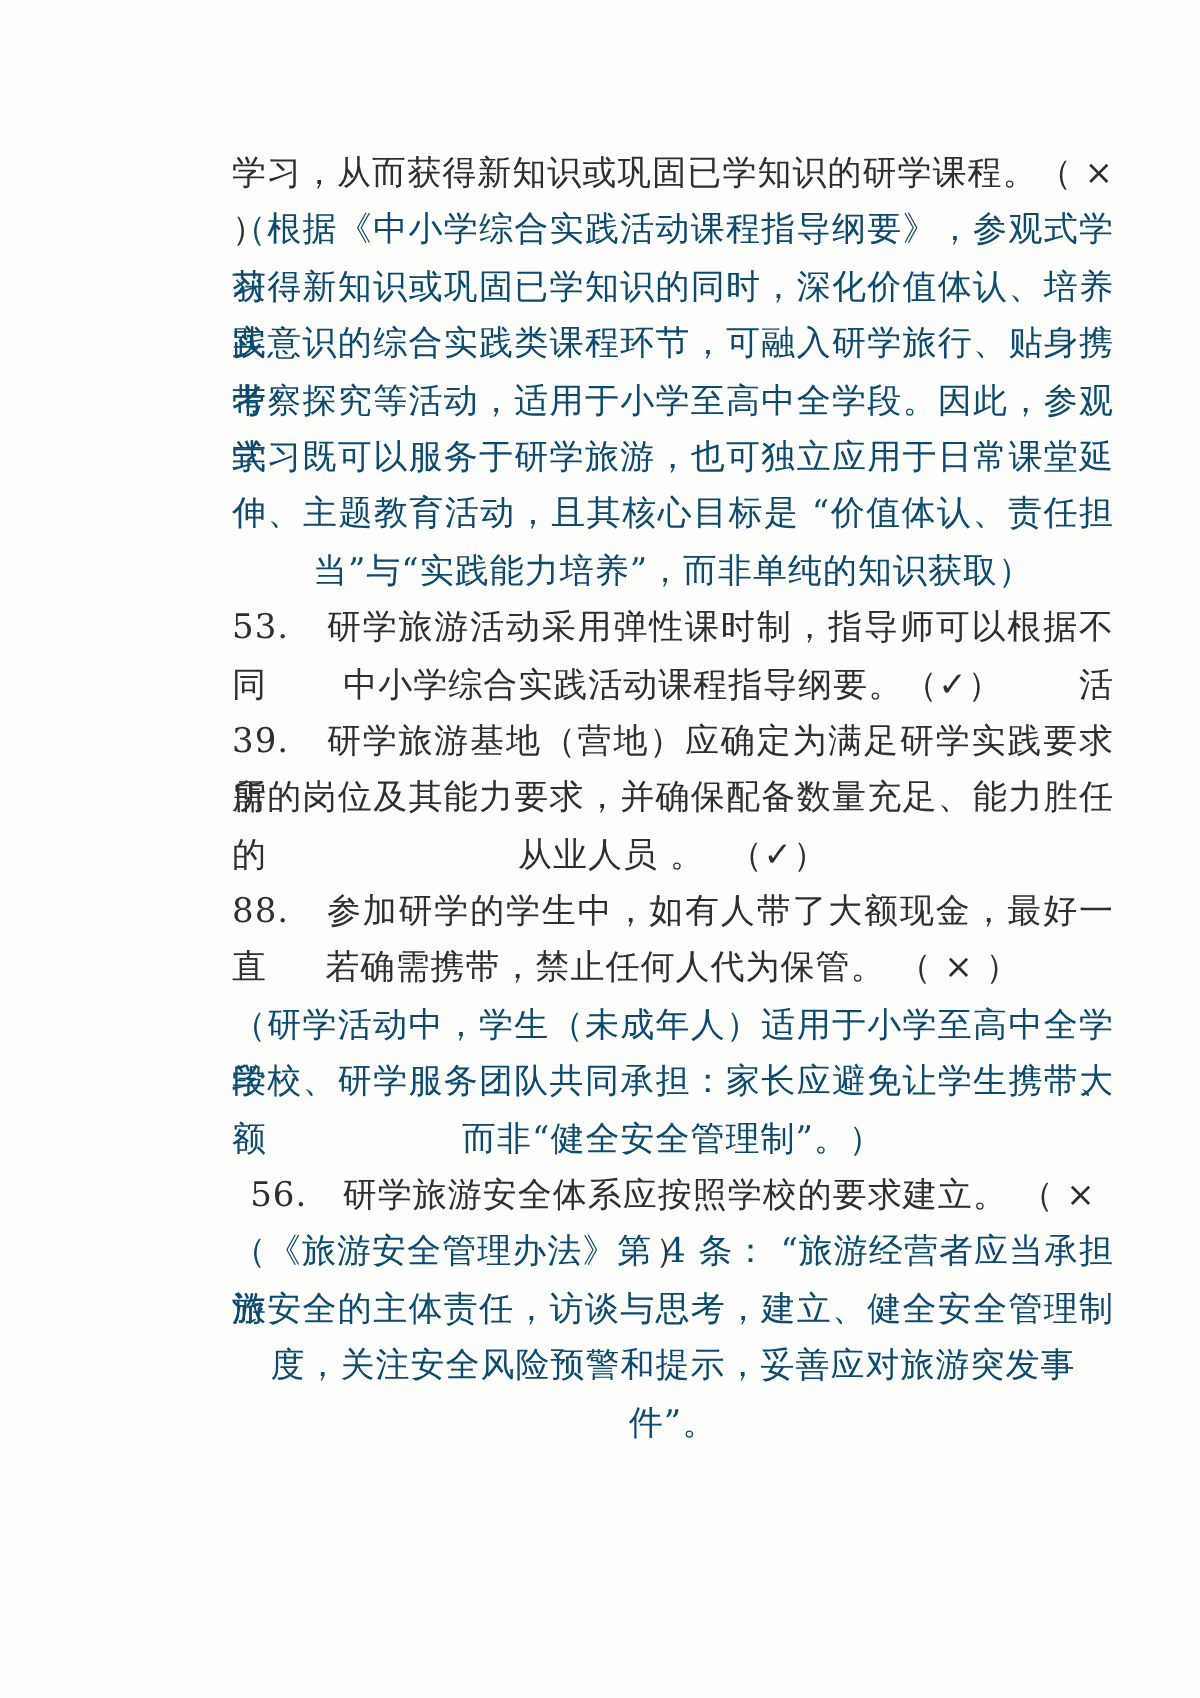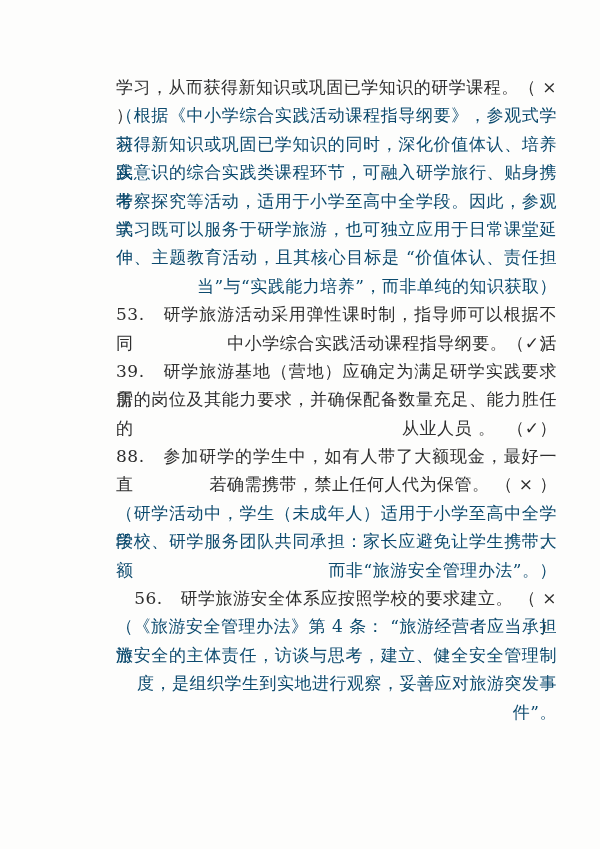--- a/index.html
+++ b/index.html
@@ -25,21 +25,21 @@
   }
   .block {
     margin: 0;
     padding: 0;
   }
   .line {
     font-size: 17px;
     line-height: 28.4px;
     height: 28.4px;
     white-space: pre-wrap;
-    text-align: right;
+    text-align: center;
     letter-spacing: 0.5px;
     color: #2f2f2f;
   }
   .line.j {
     text-align: justify;
     text-align-last: justify;
   }
   .line.red {
     color: #0c4a6e;
   }
@@ -73,24 +73,24 @@
         <div class="line black j">需的岗位及其能力要求，并确保配备数量充足、能力胜任的</div>
         <div class="line black">从业人员 。  （✓）</div>
       </div>
       <div class="block">
         <div class="line black j">88.   参加研学的学生中，如有人带了大额现金，最好一直</div>
         <div class="line black">若确需携带，禁止任何人代为保管。 （ × ）</div>
       </div>
       <div class="block">
         <div class="line red j">（研学活动中，学生（未成年人）适用于小学至高中全学段、</div>
         <div class="line red j">学校、研学服务团队共同承担：家长应避免让学生携带大额</div>
-        <div class="line red">而非“旅游安全管理办法”。）</div>
+        <div class="line red">而非“健全安全管理制”。）</div>
       </div>
       <div class="block">
         <div class="line black">56.   研学旅游安全体系应按照学校的要求建立。 （ × ）</div>
       </div>
       <div class="block">
         <div class="line red j">（《旅游安全管理办法》第 4 条： “旅游经营者应当承担旅</div>
         <div class="line red j">游安全的主体责任，访谈与思考，建立、健全安全管理制</div>
-        <div class="line red">度，是组织学生到实地进行观察，妥善应对旅游突发事件”。</div>
+        <div class="line red">度，关注安全风险预警和提示，妥善应对旅游突发事件”。</div>
       </div>
     </div>
 </div>
 
 </body></html>

